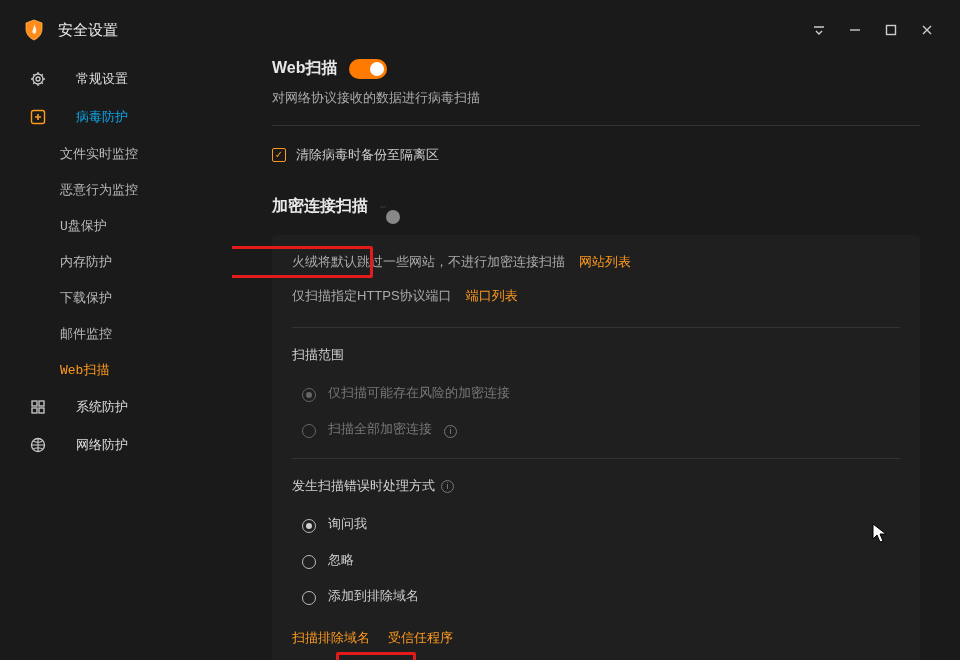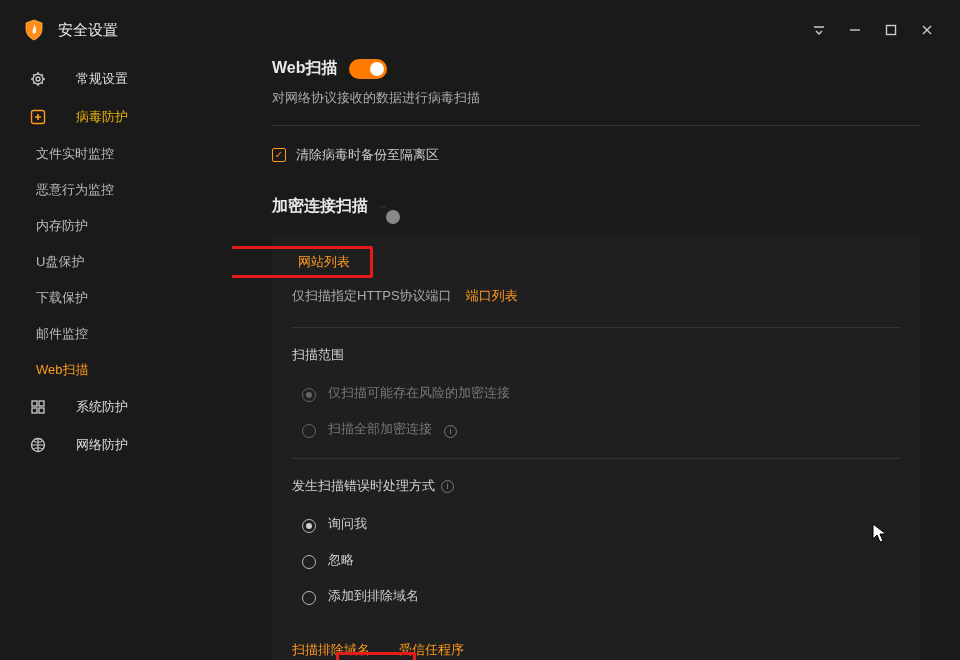--- a/index.html
+++ b/index.html
@@ -52,29 +52,30 @@
     display:flex;
     align-items:center;
     height: 38px;
     padding-left: 30px;
     color:#ddd;
     cursor:pointer;
     gap: 30px;
   }
   .side-item .side-icon { width:16px; height:16px; display:flex; align-items:center; justify-content:center;}
   .side-item .side-icon svg { width:16px; height:16px; }
-  .side-item.active { color:#eab308; }
+  .side-item.active { color:#0ea5e9; }
   .side-sub {
     display:flex;
     align-items:center;
     height: 36px;
-    padding-left: 36px;
+    padding-left: 60px;
     color:#bbb;
     font-size:13px;
     cursor:pointer;
+    font-family:Liberation Mono, monospace;
   }
   .side-sub.active { color:#ff9a1f; }
 
   
   .content {
     flex:1;
     padding: 2px 40px 0 40px;
     position: relative;
     overflow:hidden;
   }
@@ -215,22 +216,22 @@
     content:"";
     position:absolute;
     top:3px; left:3px; right:3px; bottom:3px;
     border-radius:50%;
   }
   .radio.selected::after{ background:#cfcfcf; }
   .radio.selected-dark::after{ background:#666; }
 
   .panel-footer-links{
     display:flex;
-    gap: 29px;
-    margin-top: 26px;
+    gap: 18px;
+    margin-top: 14px;
     color:#ff9a1f;
     font-size:13px;
   }
   .panel-footer-links span{ cursor:pointer; }
 
   
   .hl{
     border: 3px solid #e31b1b;
     position:absolute;
     pointer-events:none;
@@ -296,22 +297,22 @@
       <span class="side-icon">
         <svg viewBox="0 0 16 16">
             <rect x="1.5" y="1.5" width="13" height="13" rx="2" fill="none" stroke="#ff9a1f" stroke-width="1.4"></rect>
             <path d="M8 5v6M5 8h6" stroke="#ff9a1f" stroke-width="1.6"></path>
           </svg>
       </span>
       <span>病毒防护</span>
     </div>
     <div class="side-sub">文件实时监控</div>
     <div class="side-sub">恶意行为监控</div>
+    <div class="side-sub">U盘保护</div>
     <div class="side-sub">内存防护</div>
-    <div class="side-sub">U盘保护</div>
     <div class="side-sub">下载保护</div>
     <div class="side-sub">邮件监控</div>
     <div class="side-sub active">Web扫描</div>
 
     <div class="side-item">
       <span class="side-icon">
         <svg viewBox="0 0 16 16">
             <rect x="2" y="2" width="5" height="5" fill="none" stroke="#ccc" stroke-width="1.3"></rect>
             <rect x="9" y="2" width="5" height="5" fill="none" stroke="#ccc" stroke-width="1.3"></rect>
             <rect x="2" y="9" width="5" height="5" fill="none" stroke="#ccc" stroke-width="1.3"></rect>
@@ -349,20 +350,21 @@
 
     <div class="section-head" style="margin-top:32px;">
       <span class="section-title">加密连接扫描</span>
       <span class="toggle-wrap">
         <span class="toggle disabled"></span>
       </span>
     </div>
 
     <div class="panel">
       <div class="panel-line">
+        <span>火绒将默认跳过一些网站，不进行加密连接扫描</span>
         <span class="orange-link">网站列表</span>
       </div>
       <div class="panel-line" style="margin-bottom:22px;">
         <span>仅扫描指定HTTPS协议端口</span>
         <span class="orange-link">端口列表</span>
       </div>
 
       <hr class="sep" style="margin:0 0 18px;">
 
       <div class="panel-label">

